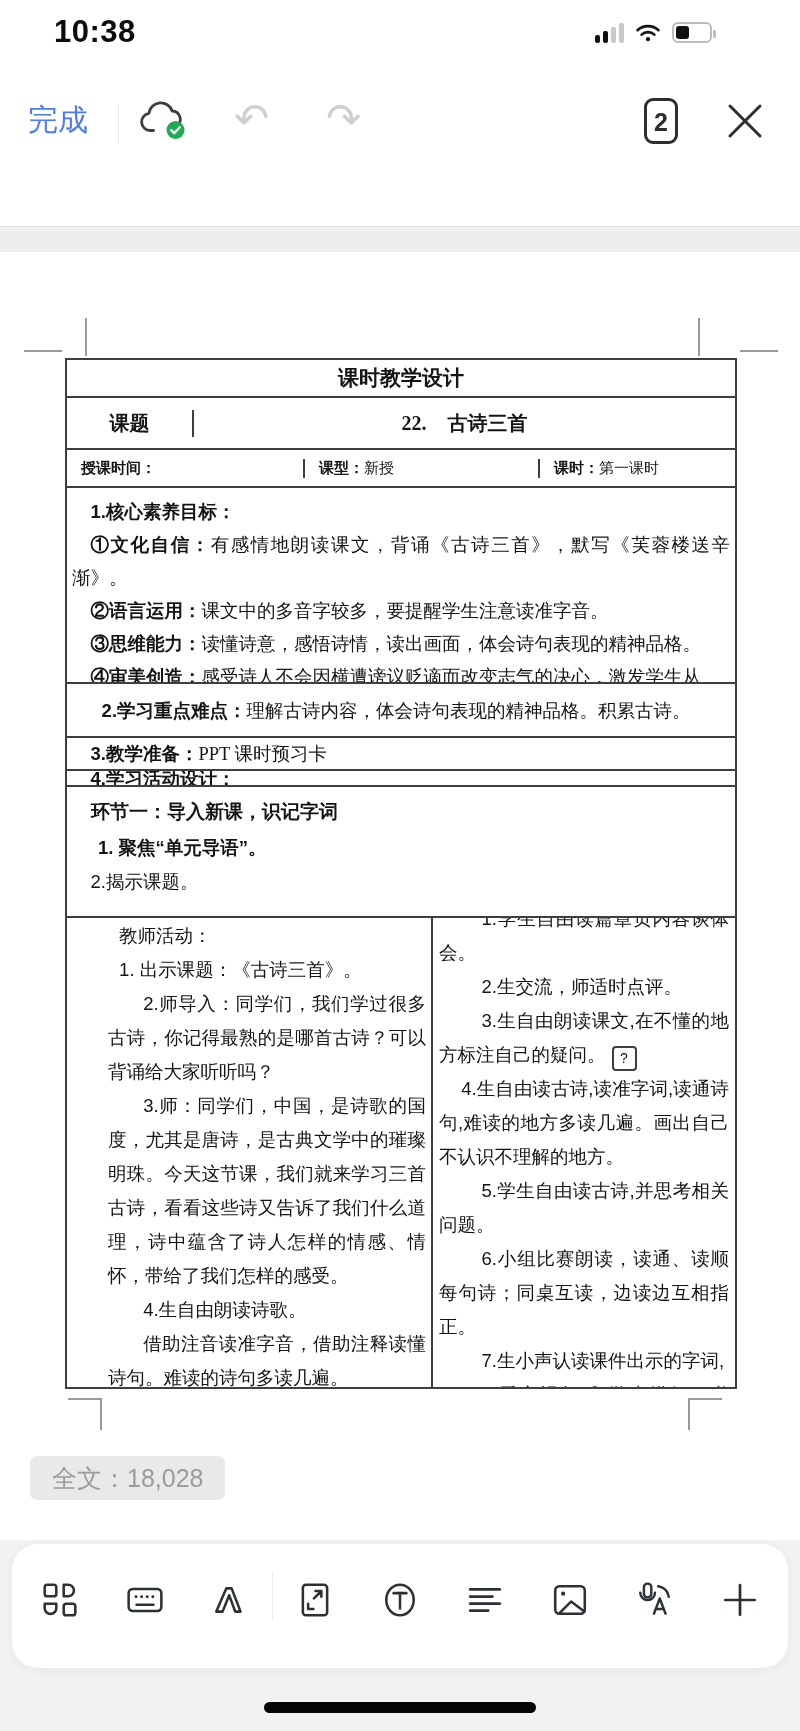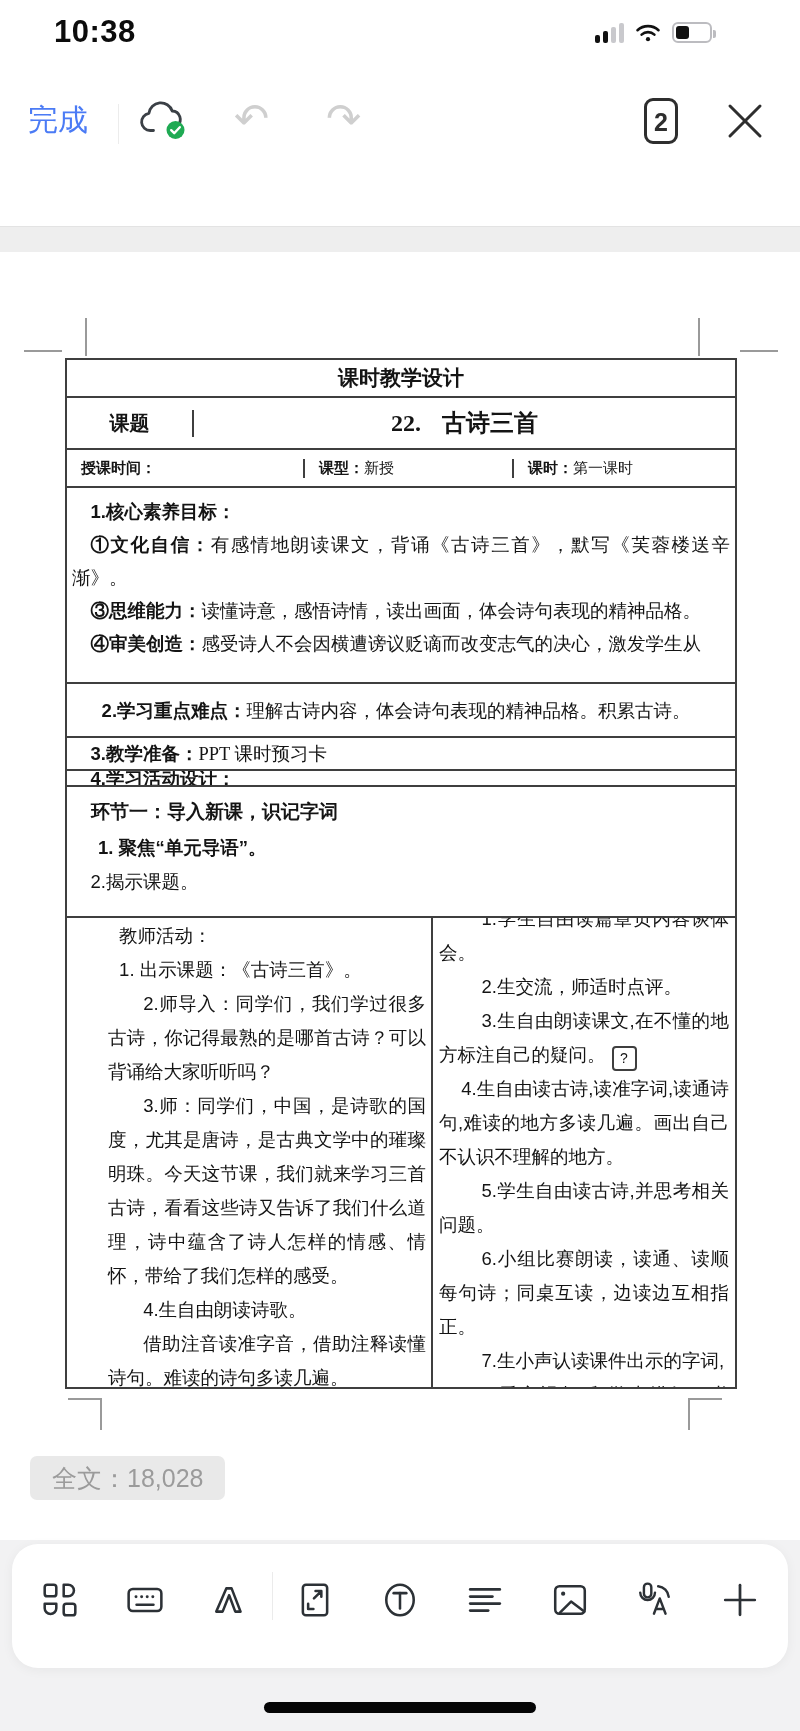--- a/index.html
+++ b/index.html
@@ -41,26 +41,26 @@
   .crop.bl{left:68px;top:1146px;width:32px;height:30px;border-top:2px solid #9a9a9a;border-right:2px solid #9a9a9a;}
   .crop.br{left:688px;top:1146px;width:32px;height:30px;border-top:2px solid #9a9a9a;border-left:2px solid #9a9a9a;}
 
   
   .doc-table{position:absolute;left:65px;top:106px;width:672px;border:2px solid #3f3f3f;box-sizing:border-box;font-size:18.5px;color:#141414;}
   .tr{border-bottom:2px solid #3f3f3f;box-sizing:border-box;overflow:hidden;align-items:center;}
   .tr:last-child{border-bottom:none;}
   .r-title{height:38px;display:flex;align-items:center;justify-content:center;font-size:21px;font-weight:700;}
   .r-subject{height:52px;display:flex;}
   .c-subj-label{width:127px;border-right:2px solid #3f3f3f;display:flex;align-items:center;justify-content:center;font-weight:700;font-size:20px;box-sizing:border-box;}
-  .c-subj-value{flex:1;display:flex;align-items:center;justify-content:center;font-weight:700;font-size:24px;gap:21px;}
+  .c-subj-value{flex:1;display:flex;align-items:center;justify-content:center;font-weight:700;font-size:20px;gap:21px;}
   .serif{font-family:"Liberation Serif",serif;}
   .r-info{height:38px;display:flex;}
   .r-info .cell{display:flex;align-items:center;padding-left:14px;box-sizing:border-box;font-size:15px;}
   .c-time{width:238px;border-right:2px solid #3f3f3f;}
-  .c-type{width:209px;border-right:2px solid #3f3f3f;}
+  .c-type{width:235px;border-right:2px solid #3f3f3f;}
   .c-period{flex:1;}
   .lbl{font-weight:700;}
   .r-goals{height:196px;padding:7px 5px 0;}
   .r-goals p{margin:0;line-height:33px;text-indent:1em;text-align:justify;}
   .r-goals .ghead{font-weight:700;}
   .r-keypts{height:54px;padding:10px 5px 0;}
   .r-keypts p{margin:0;line-height:33px;text-indent:1.6em;text-align:justify;}
   .r-prep{height:33px;display:flex;align-items:center;padding:0 5px;}
   .r-prep p,.r-activity p{margin:0;text-indent:1em;width:100%;}
   .r-activity{height:16px;display:flex;align-items:center;padding:0 5px;}
@@ -173,20 +173,21 @@
         </div>
         <div class="cell c-period">
           <span class="lbl">课时：</span>
           <span>第一课时</span>
         </div>
       </div>
 
       <div class="tr r-goals">
         <p class="ghead">1.核心素养目标：</p>
         <p><span class="lbl">①文化自信：</span><span>有感情地朗读课文，背诵《古诗三首》，默写《芙蓉楼送辛渐》。</span></p>
+        <p><span class="lbl">②语言运用：</span><span>课文中的多音字较多，要提醒学生注意读准字音。</span></p>
         <p><span class="lbl">③思维能力：</span><span>读懂诗意，感悟诗情，读出画面，体会诗句表现的精神品格。</span></p>
         <p><span class="lbl">④审美创造：</span><span>感受诗人不会因横遭谤议贬谪而改变志气的决心，激发学生从</span><br></p>
       </div>
 
       <div class="tr r-keypts">
         <p><span class="lbl">2.学习重点难点：</span><span>理解古诗内容，体会诗句表现的精神品格。积累古诗。</span></p>
       </div>
 
       <div class="tr r-prep">
         <p><span class="lbl">3.教学准备：</span><span class="serif">PPT 课时预习卡</span></p>

